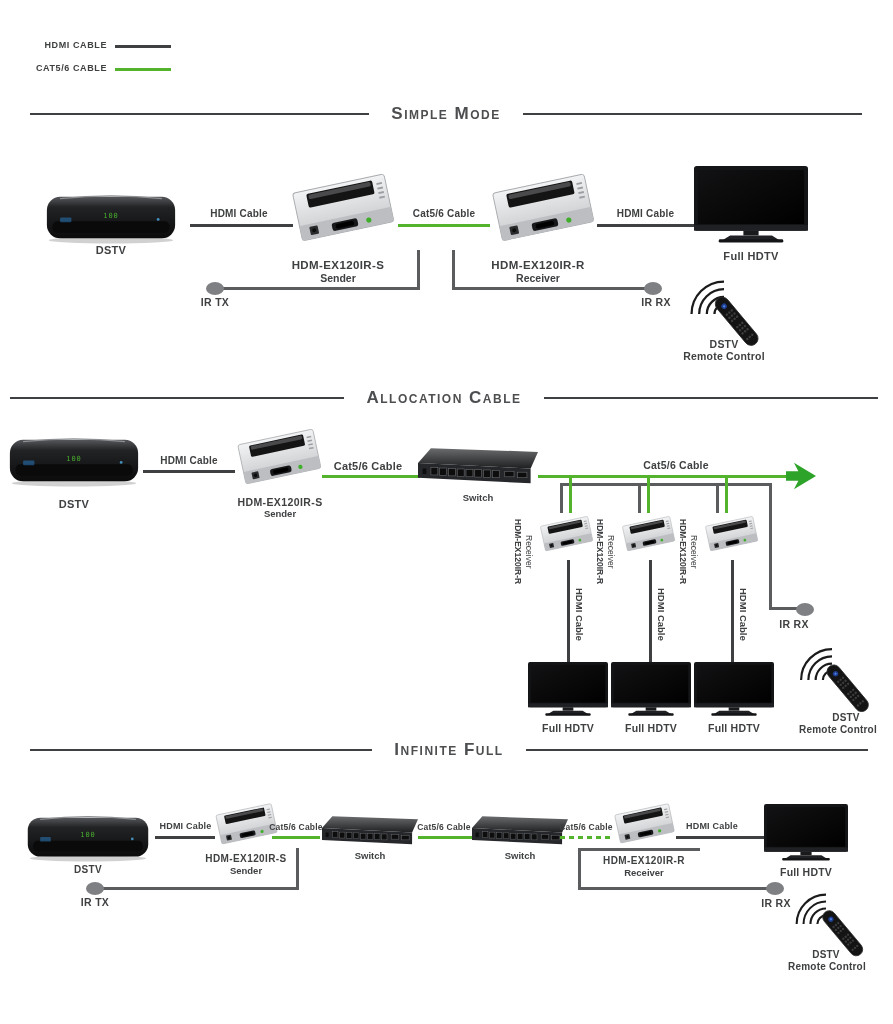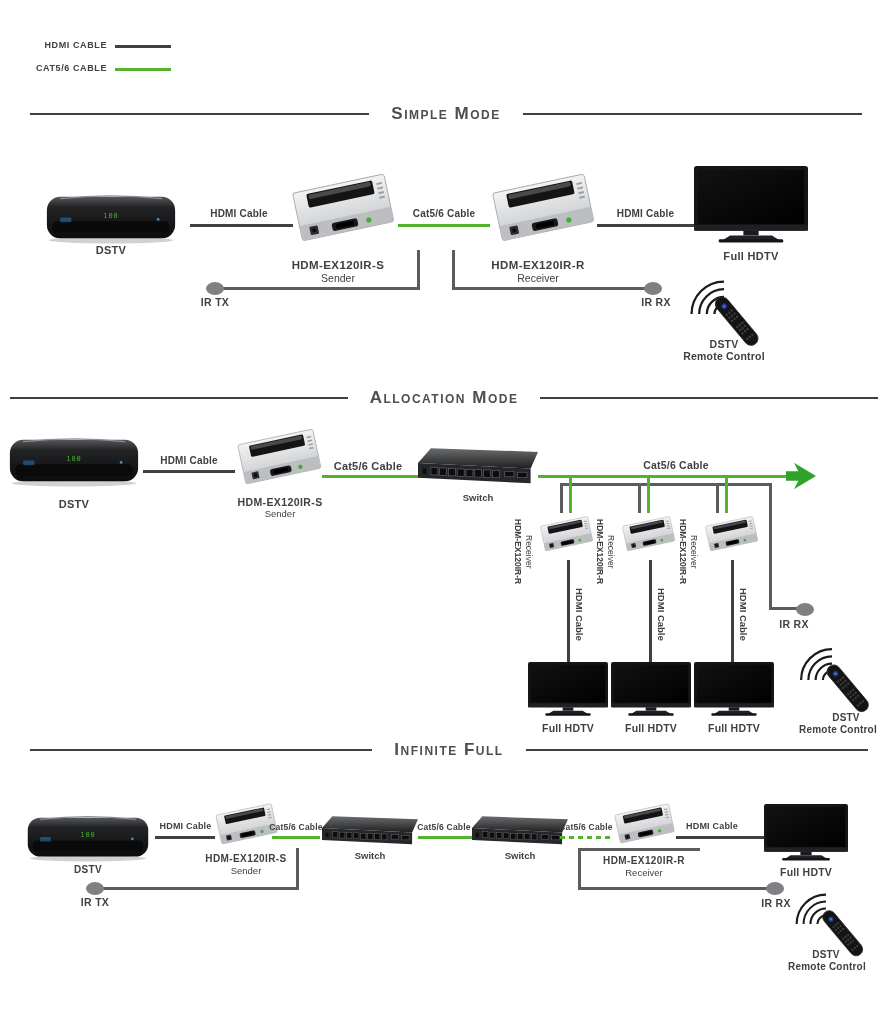--- a/index.html
+++ b/index.html
@@ -15,21 +15,21 @@
   .dot{position:absolute;border-radius:50%;background:#7e8083;}
   .dev{position:absolute;}
   .lbl{position:absolute;text-align:center;white-space:nowrap;}
   .cable-lbl{font-size:10px;font-weight:700;letter-spacing:.2px;color:#3f4042;}
   .cable-lbl.mid{font-size:10.5px;}
   .cable-lbl.big{font-size:11px;}
   .cable-lbl.small{font-size:8.5px;}
   .model-lbl{font-size:11.5px;font-weight:700;letter-spacing:.4px;}
   .model-lbl.m{font-size:10.5px;}
   .model-lbl.s{font-size:10px;}
-  .role-lbl{font-size:10.5px;font-weight:400;}
+  .role-lbl{font-size:10.5px;font-weight:700;}
   .role-lbl.s{font-size:9.5px;}
   .dev-lbl{font-size:11px;font-weight:700;letter-spacing:.3px;}
   .dev-lbl.s{font-size:10px;}
   .ir-lbl{font-size:10.5px;font-weight:700;letter-spacing:.3px;}
   .legend-lbl{font-size:9px;font-weight:700;letter-spacing:.6px;text-align:right;}
   .legend-line{position:absolute;height:2.5px;}
   .mode-header{position:absolute;display:flex;align-items:center;gap:22px;}
   .mode-header .rule{flex:1;height:2px;background:#3f4042;}
   .mode-title{font-size:17px;font-weight:600;letter-spacing:1.5px;color:#4d4e50;
               font-variant:small-caps;white-space:nowrap;}
@@ -230,21 +230,21 @@
     <svg class="dev" style="left:700px;top:290px;" width="74" height="62">
         <use href="#sym-remote"></use>
       </svg>
     <div class="lbl cable-lbl mid" style="left:688px;top:338px;width:72px;">DSTV</div>
     <div class="lbl cable-lbl mid" style="left:674px;top:350px;width:100px;">Remote Control</div>
   </div>
 
   <div>
     <div class="mode-header" style="left:10px;top:388px;width:868px;">
       <div class="rule"></div>
-      <span class="mode-title">Allocation Mode</span>
+      <span class="mode-title">Allocation Cable</span>
       <div class="rule"></div>
     </div>
 
     <svg class="dev" style="left:8px;top:436px;" width="132" height="51">
         <use href="#sym-decoder"></use>
       </svg>
     <div class="decoder-display" style="left:54px;top:455px;width:40px;">100</div>
     <div class="lbl dev-lbl" style="left:8px;top:498px;width:132px;">DSTV</div>
 
     <div class="lbl cable-lbl" style="left:143px;top:455px;width:92px;">HDMI Cable</div>

